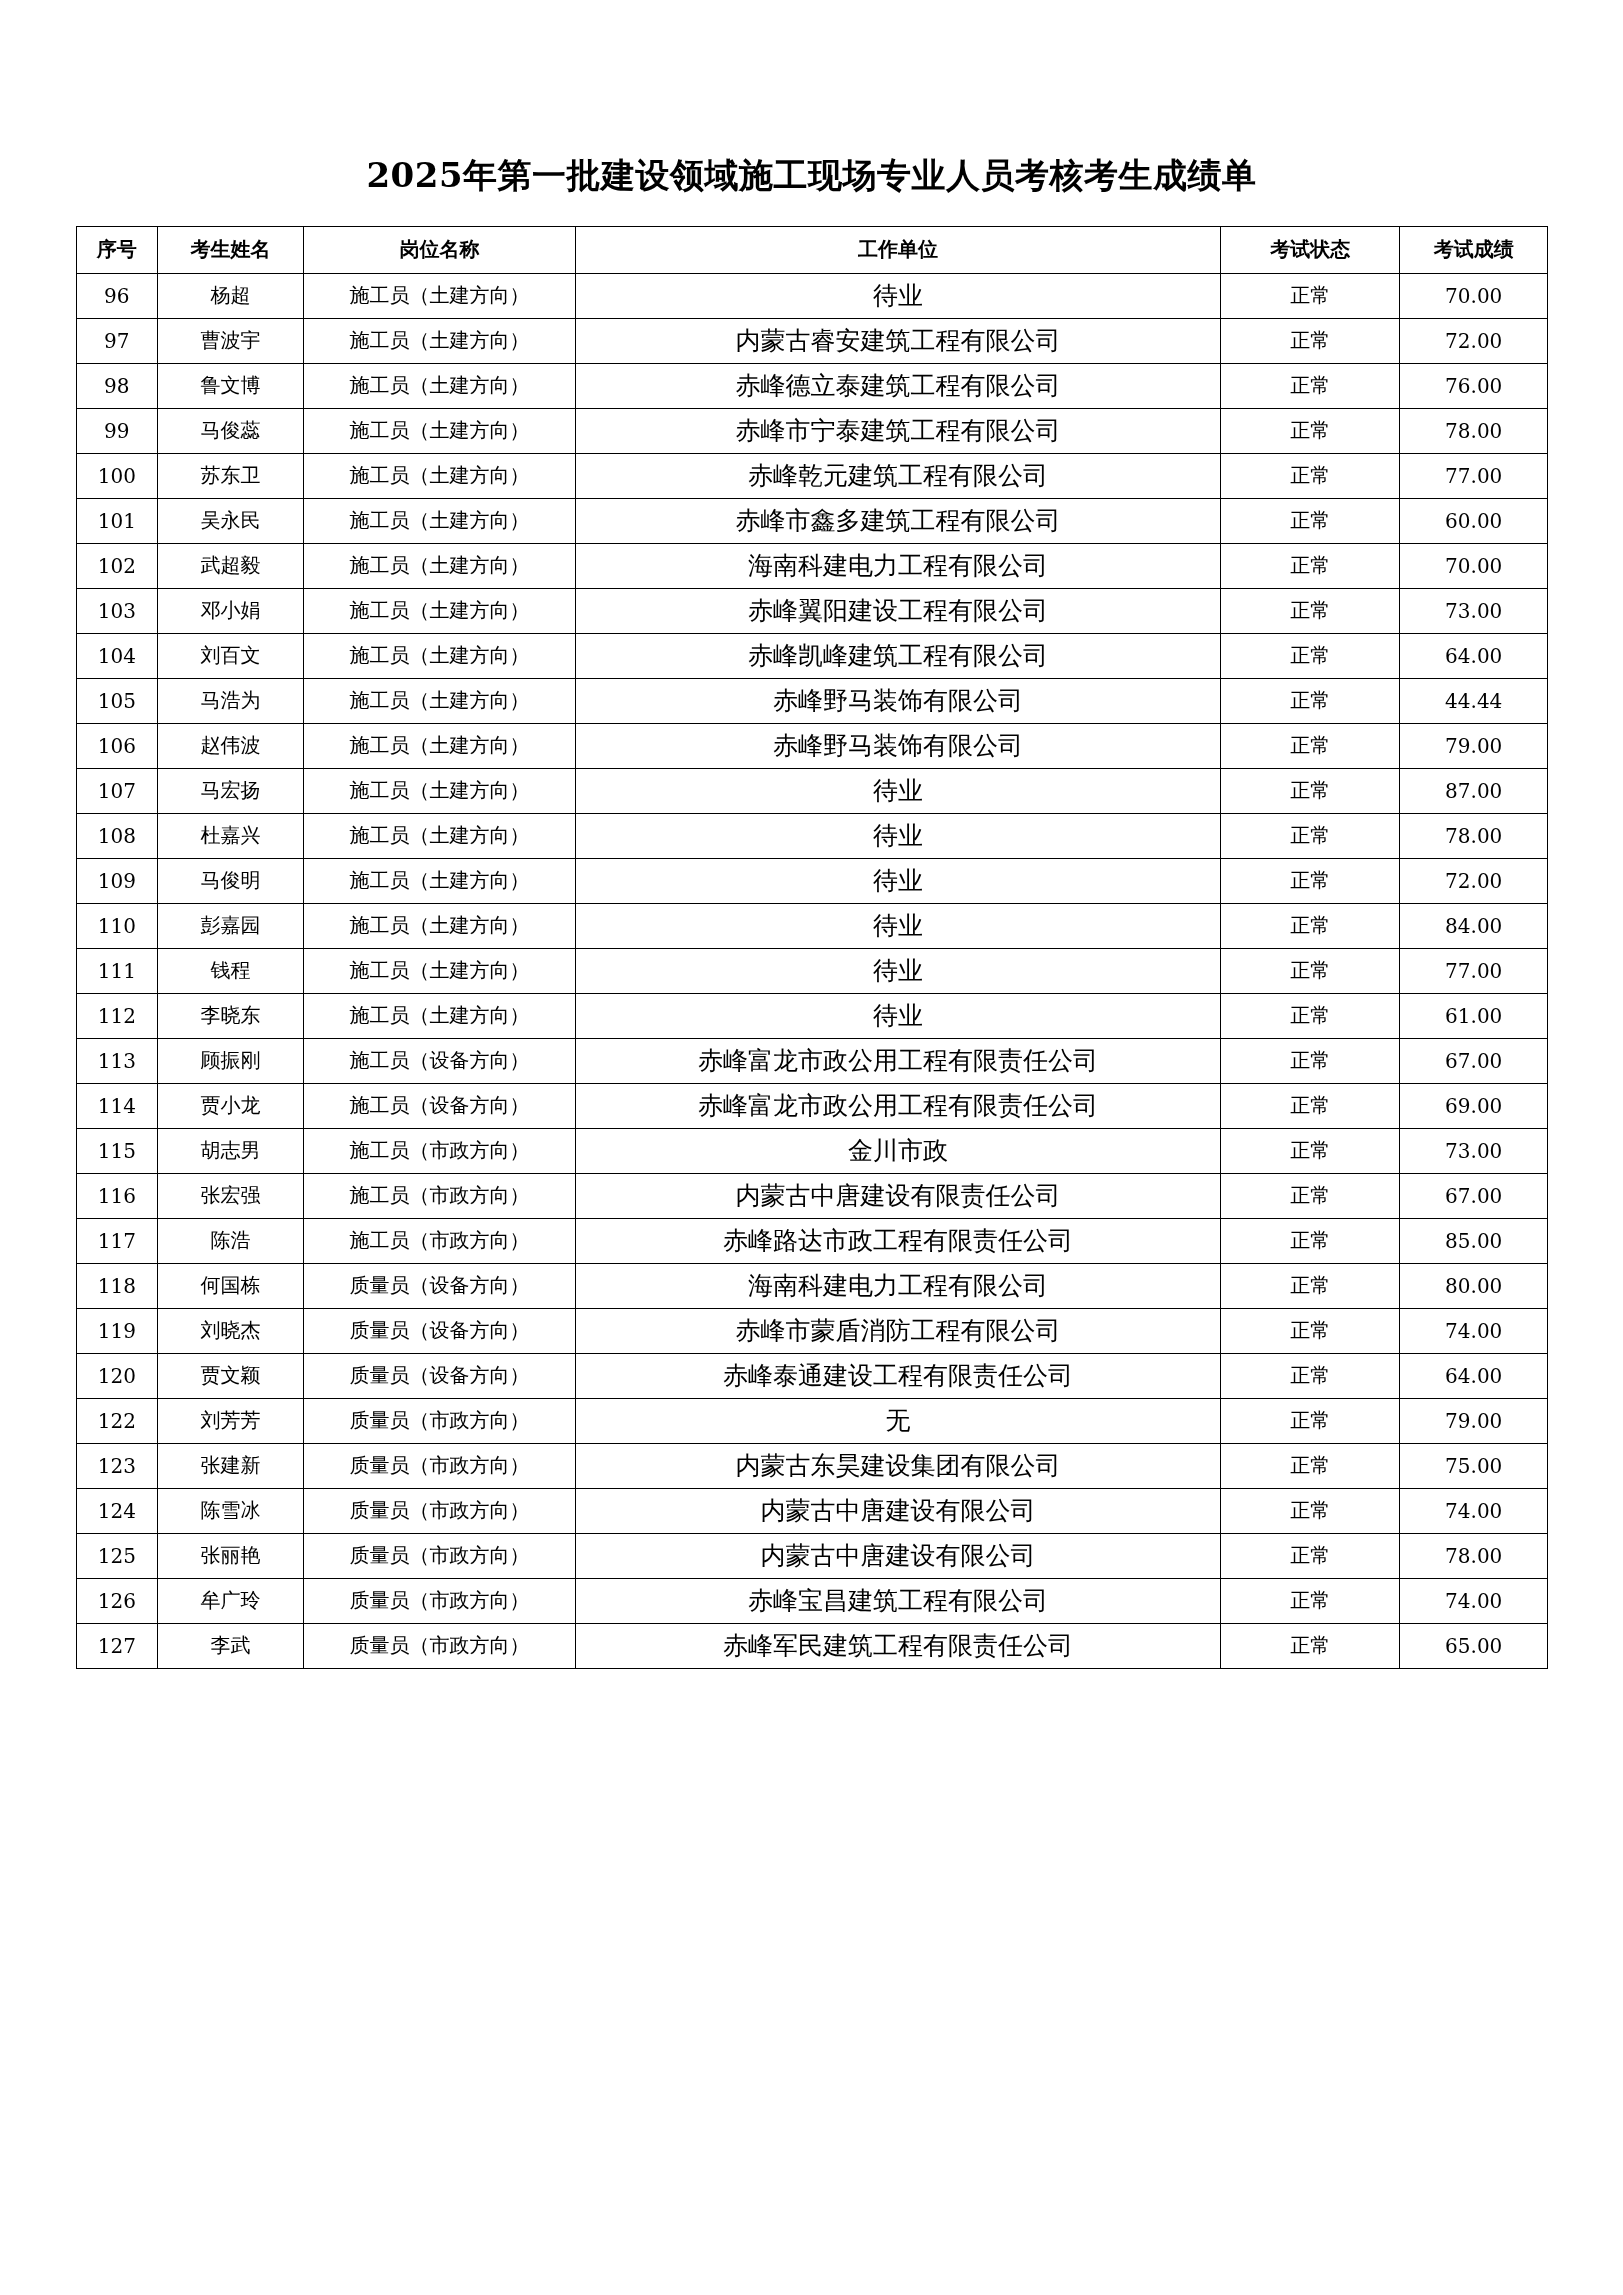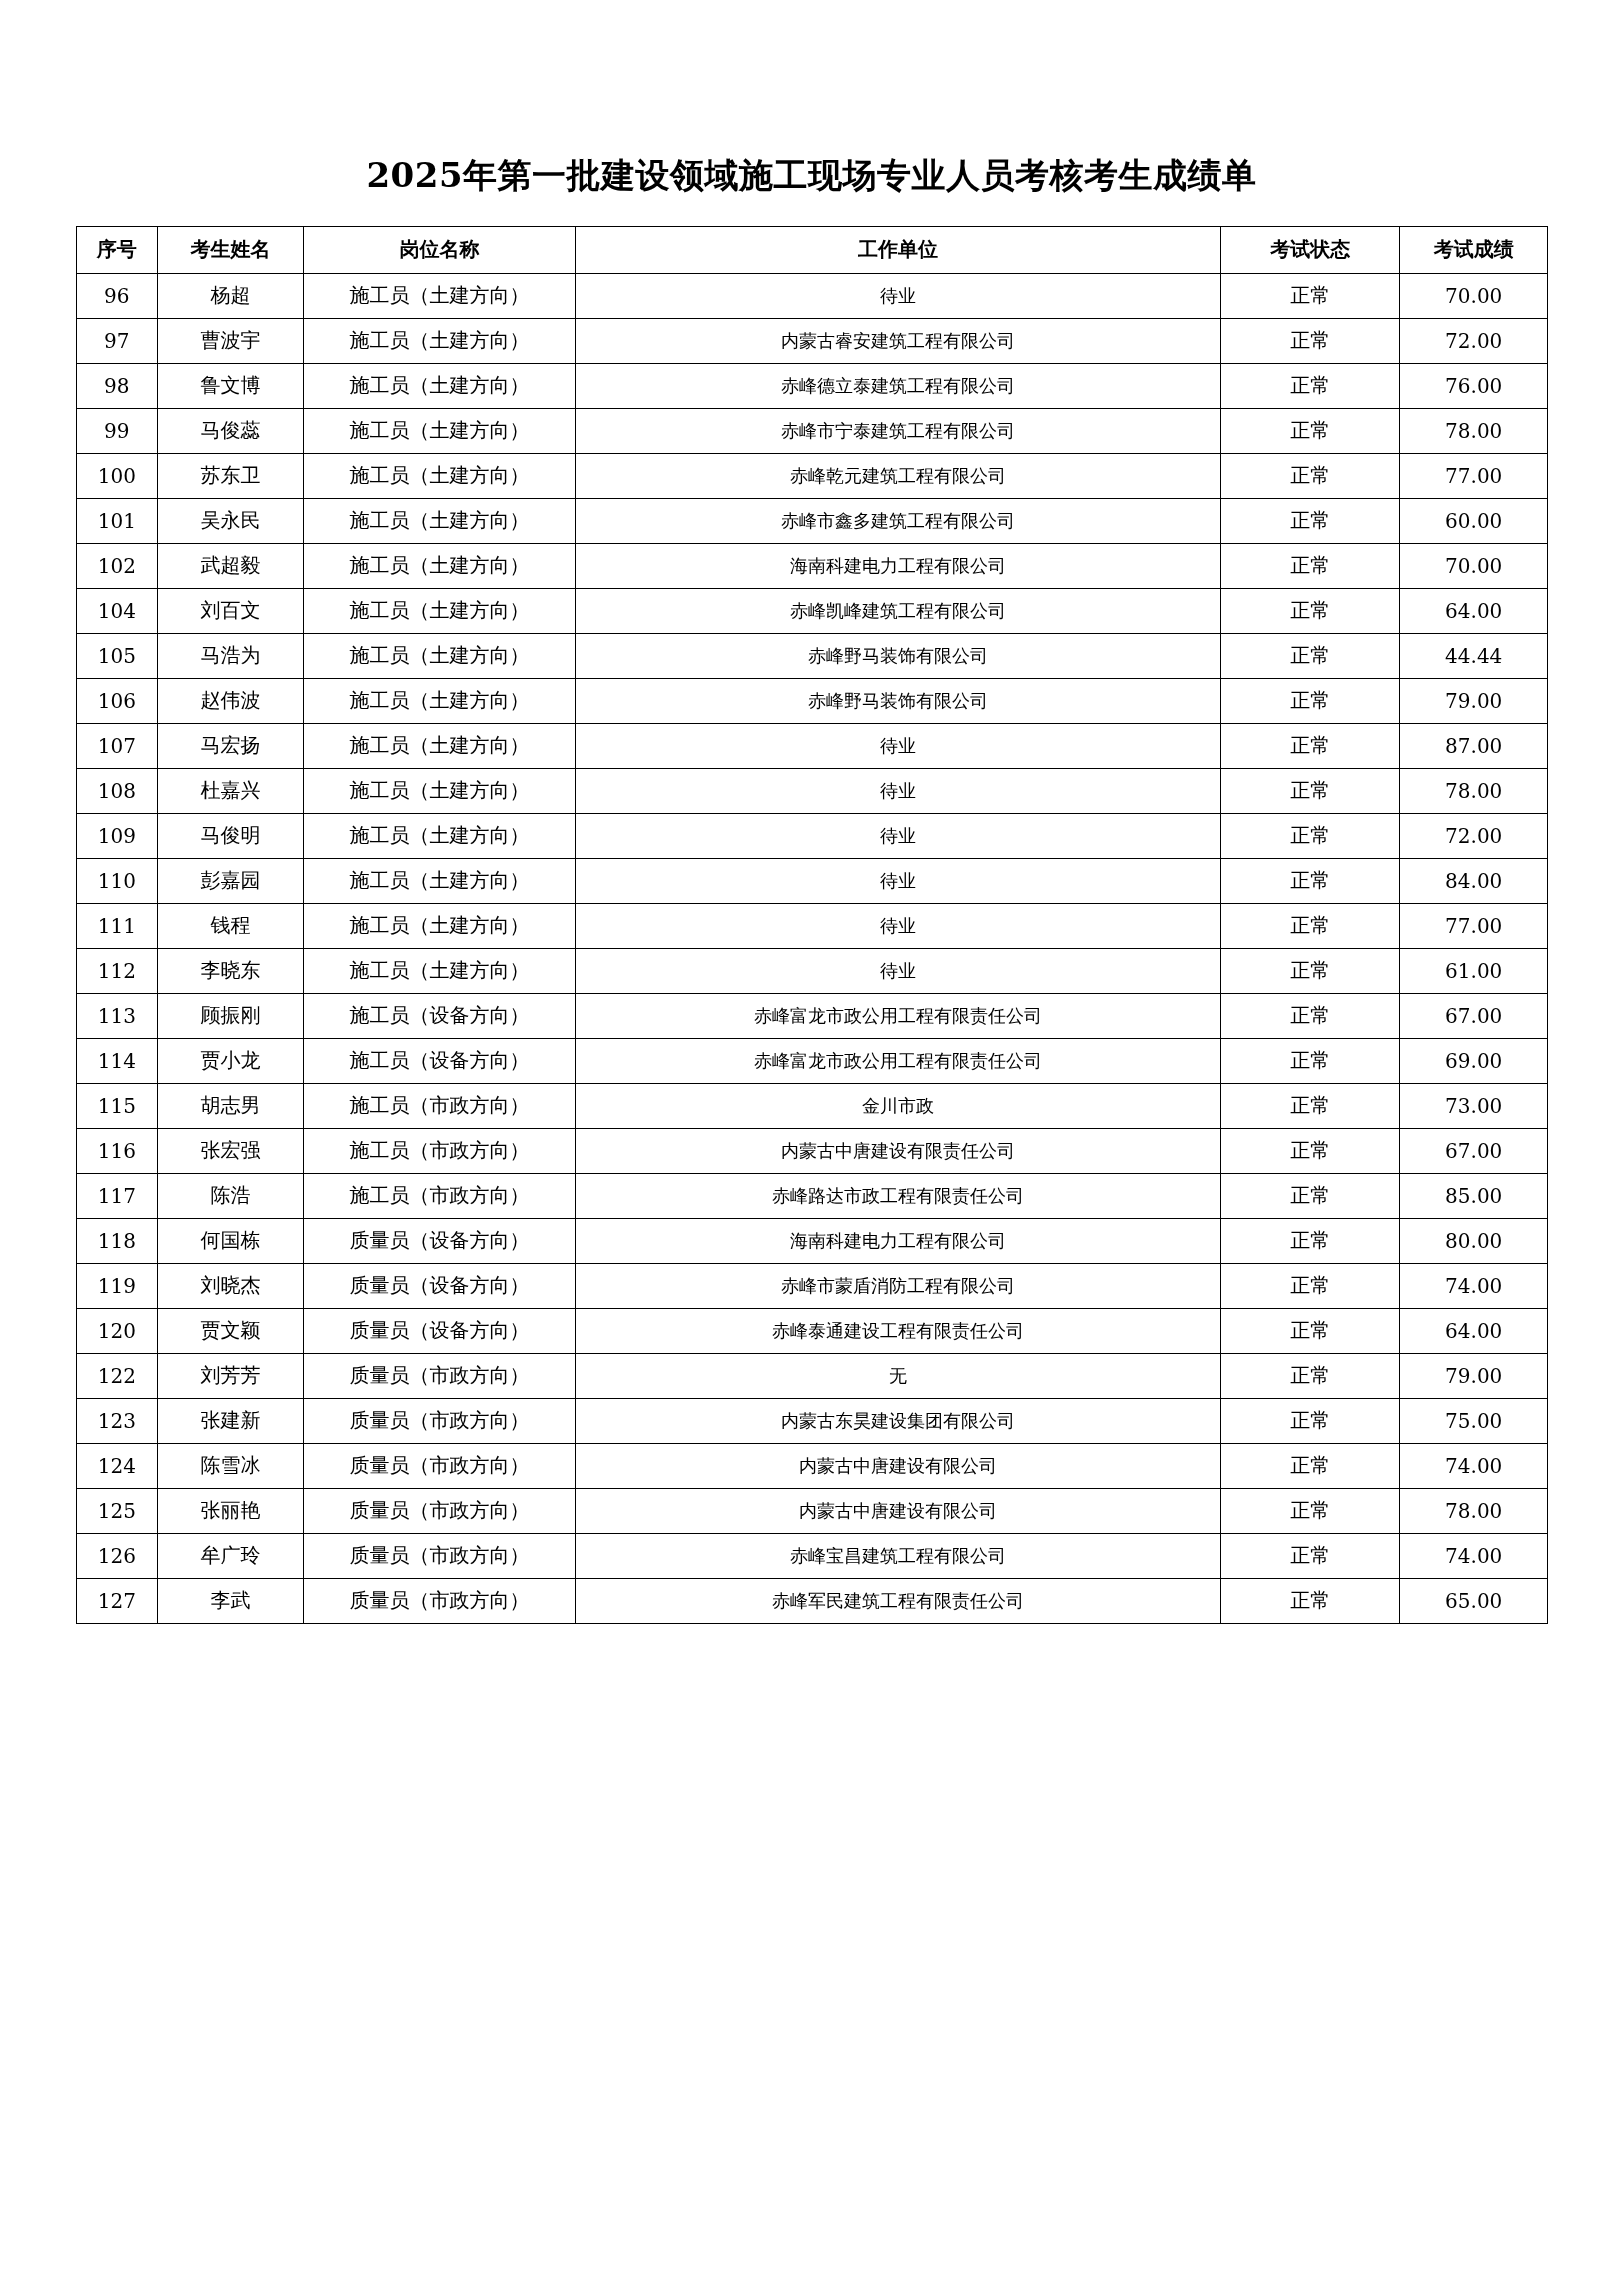--- a/index.html
+++ b/index.html
@@ -64,21 +64,21 @@
     height: 46px;
     font-size: 20px;
   }
   td.cell-idx, td.cell-score, td.cell-status {
     font-family: "DejaVu Serif", "Liberation Serif", serif;
   }
   td.cell-post {
     font-size: 20px;
   }
   td.cell-unit {
-    font-size: 18px;
+    font-size: 25px;
   }
 </style>
 </head>
 <body>
 
 <div class="page">
 
   <h1 class="doc-title">2025年第一批建设领域施工现场专业人员考核考生成绩单</h1>
 
   <div class="table-wrap">
@@ -152,20 +152,28 @@
           </tr>
           <tr>
             <td class="cell-idx">102</td>
             <td class="cell-name">武超毅</td>
             <td class="cell-post">施工员（土建方向）</td>
             <td class="cell-unit">海南科建电力工程有限公司</td>
             <td class="cell-status">正常</td>
             <td class="cell-score">70.00</td>
           </tr>
           <tr>
+            <td class="cell-idx">103</td>
+            <td class="cell-name">邓小娟</td>
+            <td class="cell-post">施工员（土建方向）</td>
+            <td class="cell-unit">赤峰翼阳建设工程有限公司</td>
+            <td class="cell-status">正常</td>
+            <td class="cell-score">73.00</td>
+          </tr>
+          <tr>
             <td class="cell-idx">104</td>
             <td class="cell-name">刘百文</td>
             <td class="cell-post">施工员（土建方向）</td>
             <td class="cell-unit">赤峰凯峰建筑工程有限公司</td>
             <td class="cell-status">正常</td>
             <td class="cell-score">64.00</td>
           </tr>
           <tr>
             <td class="cell-idx">105</td>
             <td class="cell-name">马浩为</td>

